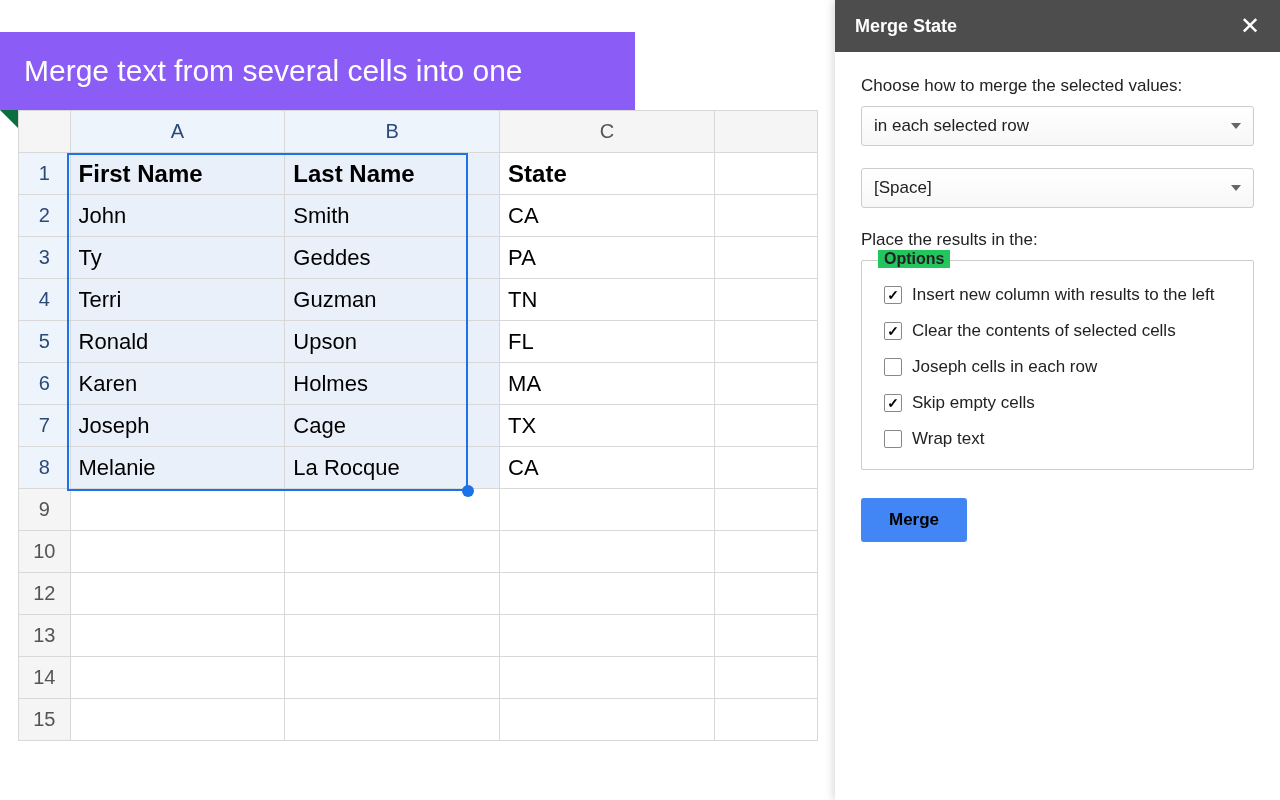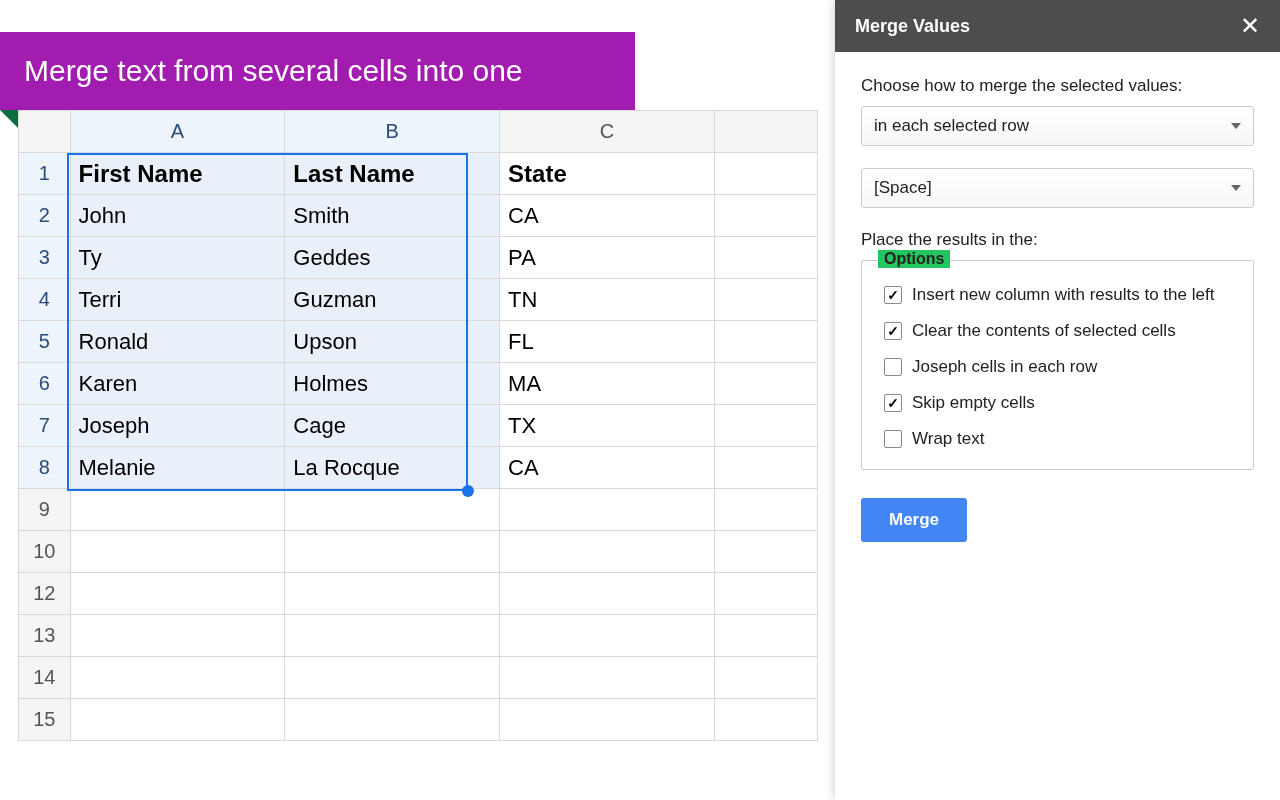--- a/index.html
+++ b/index.html
@@ -4,21 +4,21 @@
 <style>
   * { box-sizing: border-box; margin: 0; padding: 0; }
   html, body { width: 1280px; height: 800px; font-family: Arial, Helvetica, sans-serif; overflow: hidden; background: #fff; }
   body { position: relative; }
 
   
   .banner {
     position: absolute;
     left: 0; top: 32px;
     width: 635px; height: 78px;
-    background: #a21caf;
+    background: #8b5cf6;
     color: #fff;
     font-size: 30px;
     font-weight: 300;
     display: flex;
     align-items: center;
     padding-left: 24px;
     z-index: 20;
   }
   .banner-fold {
     position: absolute;
@@ -192,21 +192,21 @@
     flex-shrink: 0;
   }
   .chk.checked::after {
     content: "✓";
     font-weight: bold;
     line-height: 1;
   }
   .merge-btn {
     margin-top: 28px;
     background: #4285f4;
-    color: #ffffff;
+    color: #000000;
     border: none;
     border-radius: 3px;
     padding: 12px 28px;
     font-size: 17px;
     font-weight: bold;
     cursor: pointer;
   }
 </style>
 </head>
 <body>
@@ -324,21 +324,21 @@
         <td></td>
       </tr>
 </tbody>
   </table>
 
 <div class="sel-rect" style="left:67px; top:153px; width:401px; height:338px;"></div>
 <div class="sel-handle" style="left:462px; top:485px;"></div>
 
 <div class="panel">
   <div class="panel-header">
-    <span>Merge Values</span>
+    <span>Merge State</span>
     <span class="close">✕</span>
   </div>
   <div class="panel-body">
     <div class="field-label">Choose how to merge the selected values:</div>
     <div class="select">
       <span>in each selected row</span>
       <span class="caret"></span>
     </div>
 
     <div class="select">

